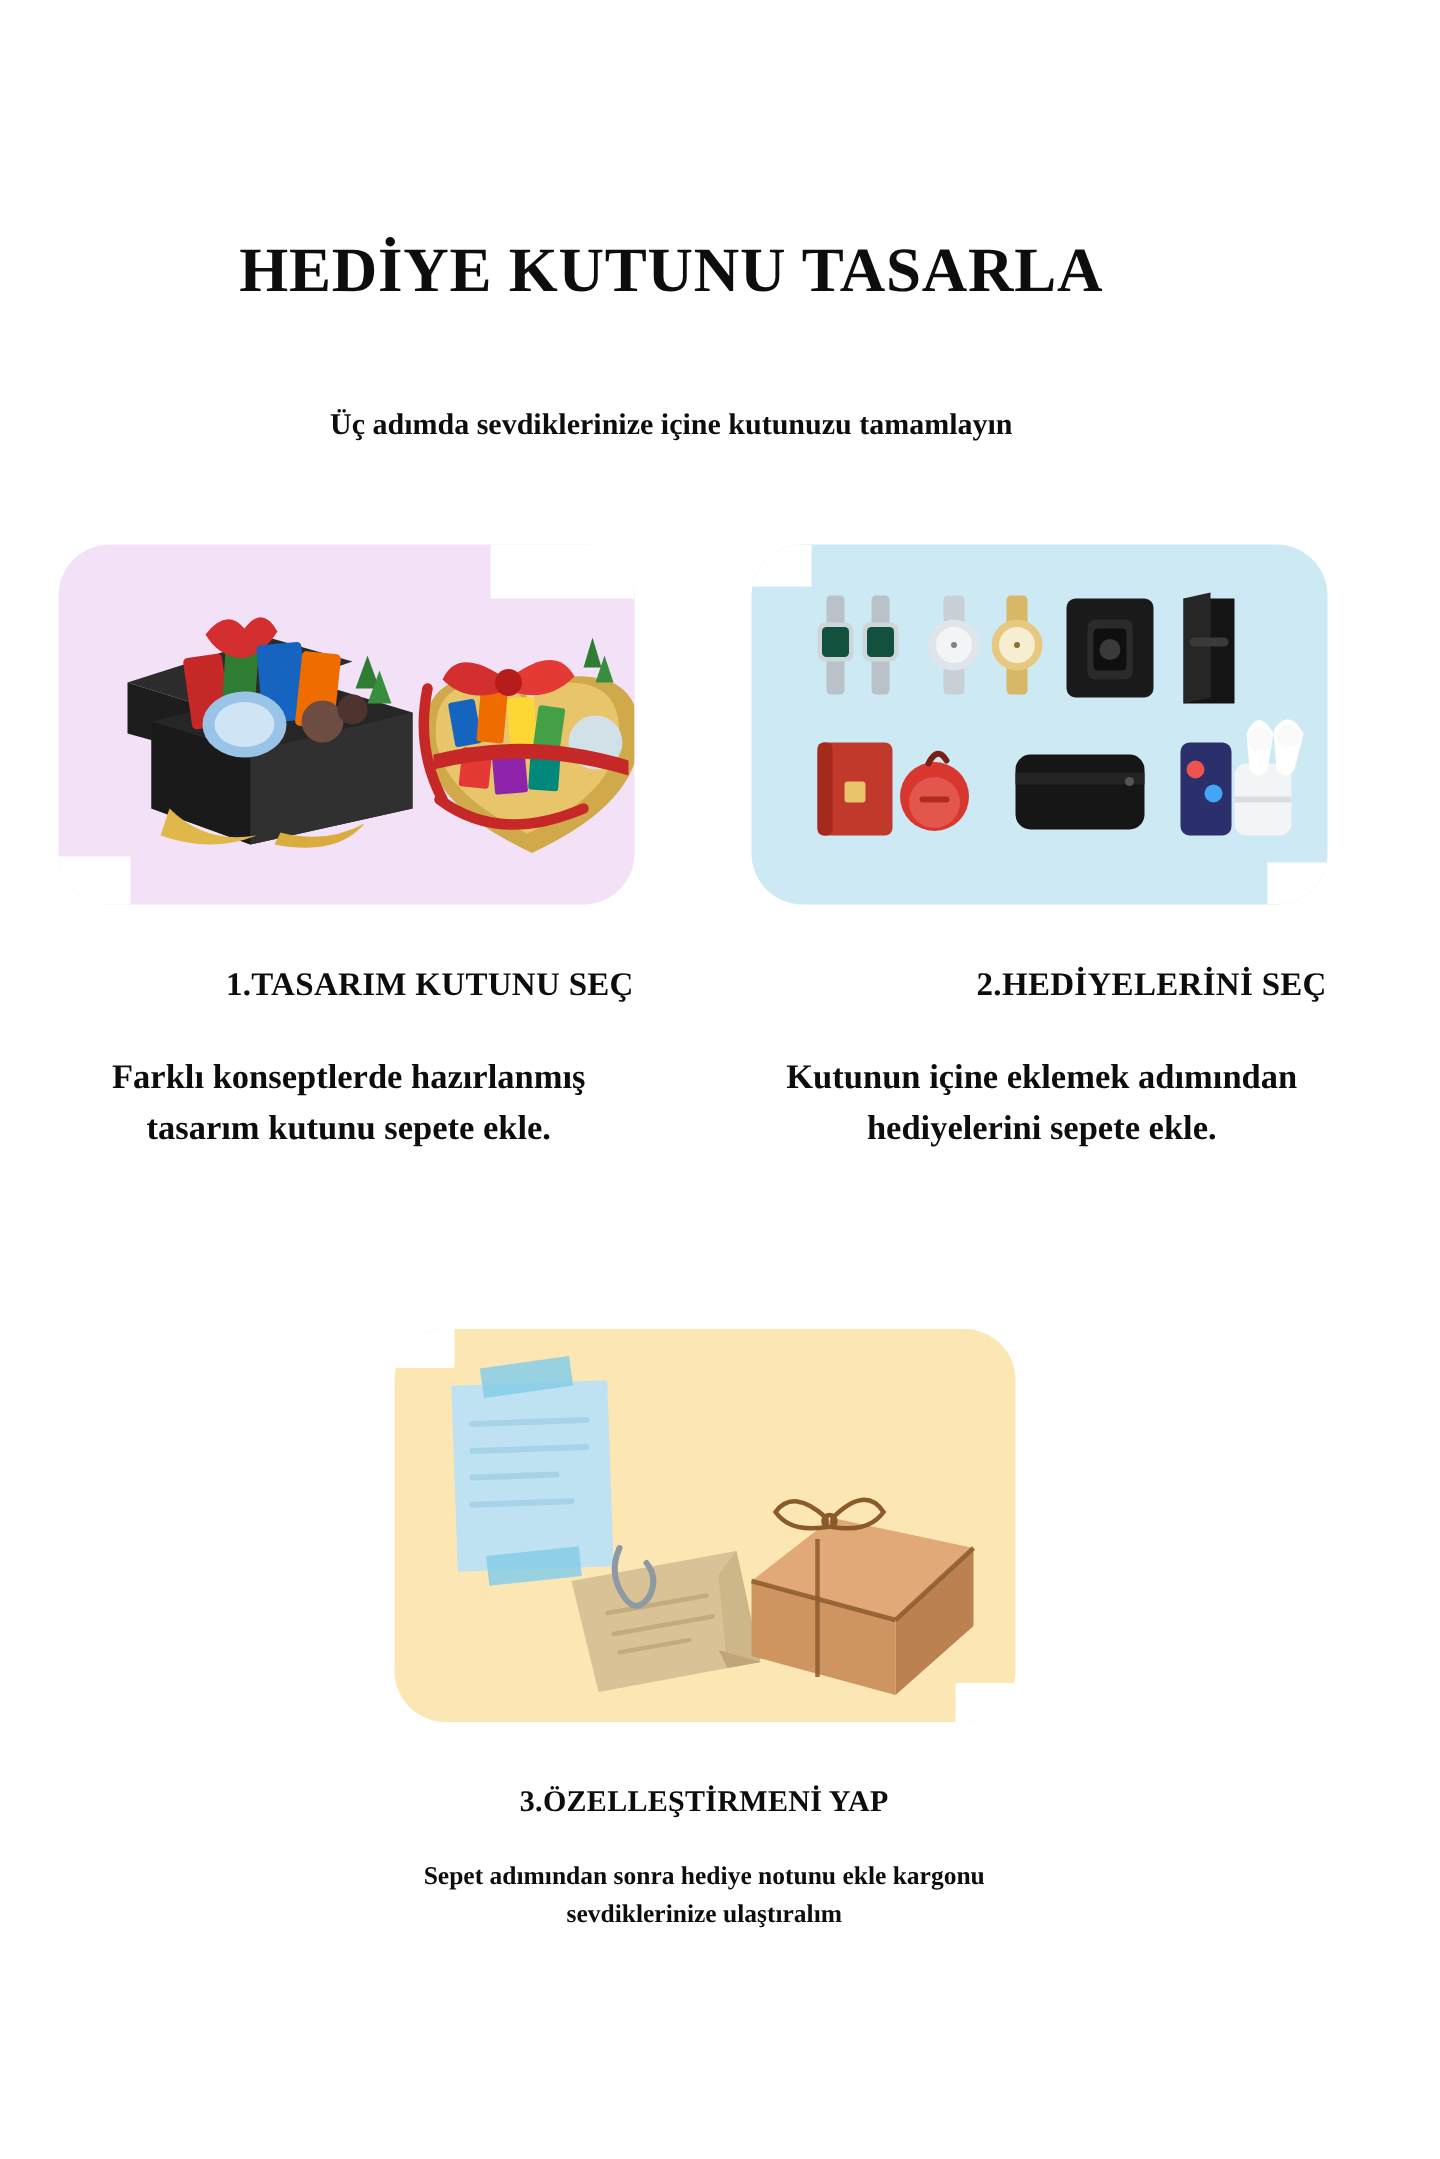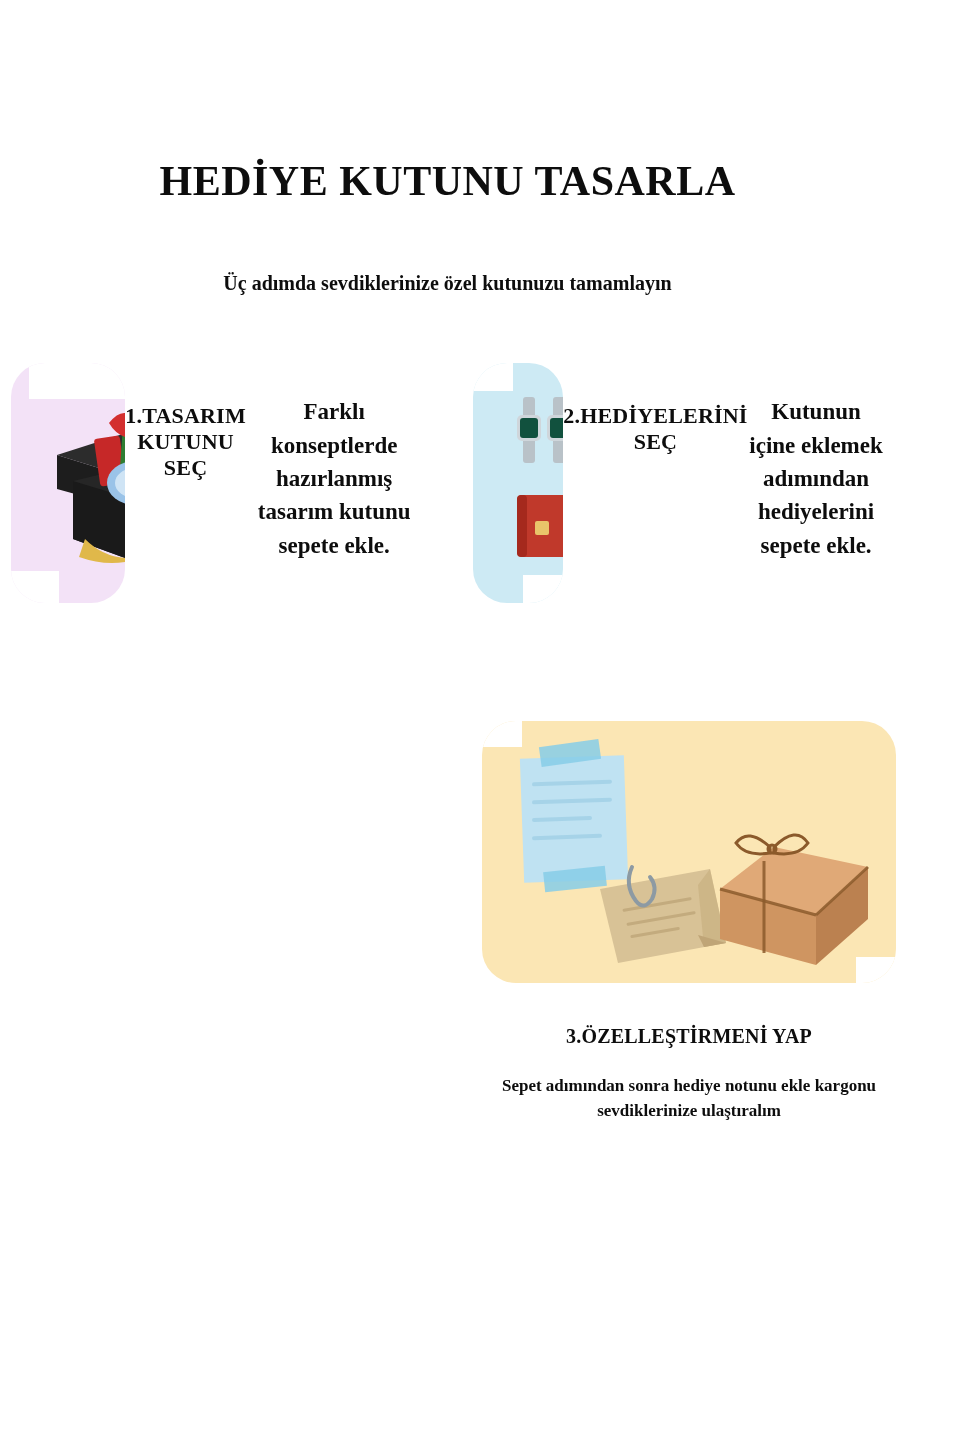--- a/index.html
+++ b/index.html
@@ -45,22 +45,22 @@
   .steps-row {
     display: flex;
     justify-content: center;
     align-items: flex-start;
     margin-top: 68px;
     gap: 50px;
   }
   .step {
     width: 412px;
     display: flex;
-    flex-direction: row;
-    align-items: flex-start;
+    flex-direction: column;
+    align-items: flex-end;
   }
   .step-title {
     font-size: 22px;
     font-weight: bold;
     text-align: center;
     margin-top: 40px;
     letter-spacing: 0.2px;
   }
   .step-desc {
     font-size: 23px;
@@ -93,40 +93,40 @@
   .card.blue .notch-tl { left: 0;  top: 0;   width: 40px; height: 28px; }
   .card.blue .notch-br { right: 0; bottom: 0; width: 40px; height: 28px; }
   .card.cream .notch-tl{ left: 0;  top: 0;   width: 40px; height: 26px; }
   .card.cream .notch-br{ right: 0; bottom: 0; width: 40px; height: 26px; }
 
   .card svg { position: absolute; left: 0; top: 0; }
 
   
   .step-three-wrap {
     display: flex;
-    justify-content: flex-end;
+    justify-content: center;
     margin-top: 118px;
     padding-left: 44px;
   }
   .step-three {
     display: flex;
     flex-direction: column;
     align-items: center;
   }
   .card.cream { width: 414px; height: 262px; border-radius: 34px; }
   .step-three .step-title { font-size: 20px; margin-top: 42px; }
   .step-three .step-desc  { font-size: 17px; margin-top: 26px; line-height: 1.45; max-width: 430px; }
 </style>
 </head>
 <body>
 
 <div class="page">
 
   <h1 class="main-title">HEDİYE KUTUNU TASARLA</h1>
-  <p class="subtitle">Üç adımda sevdiklerinize özel kutunuzu tamamlayın</p>
+  <p class="subtitle">Üç adımda sevdiklerinize içine kutunuzu tamamlayın</p>
 
   <div class="steps-row">
 
     <div class="step">
       <div class="card pink">
         <div class="notch notch-tr"></div>
         <div class="notch notch-bl"></div>
         <svg width="384" height="240" viewBox="0 0 384 240">
 
           <g>

